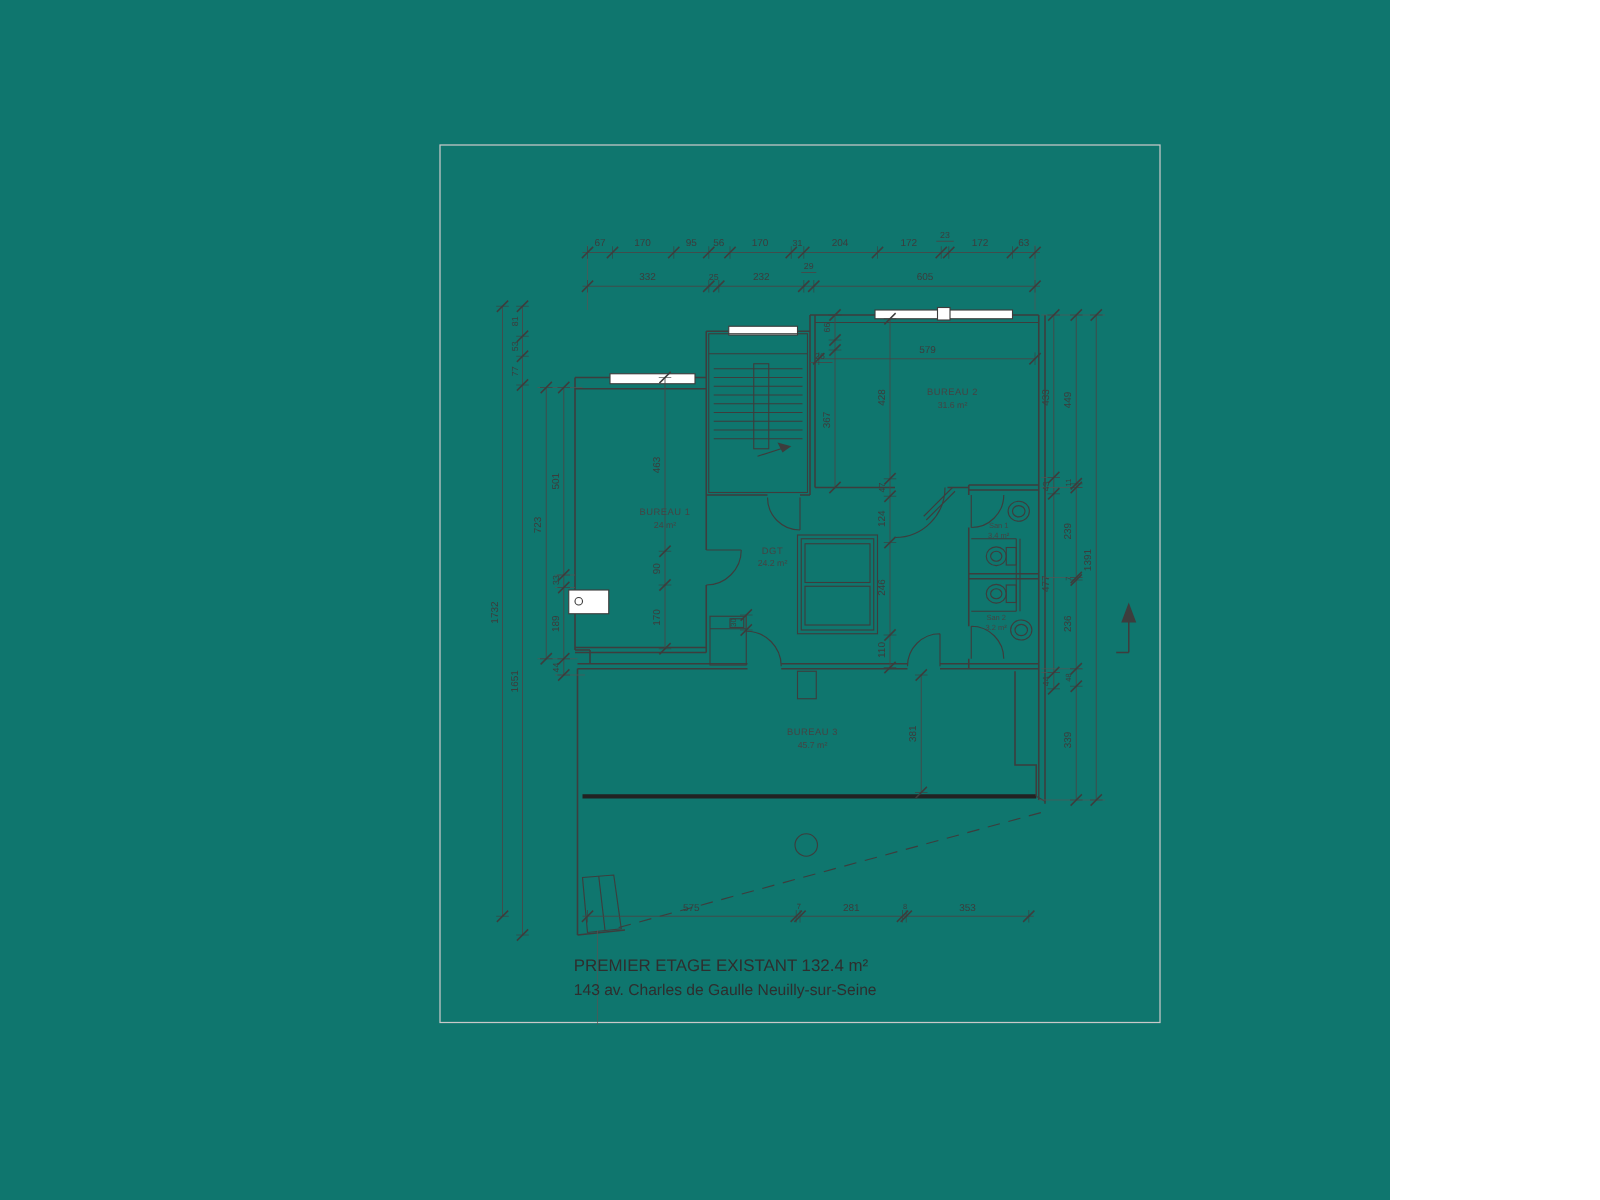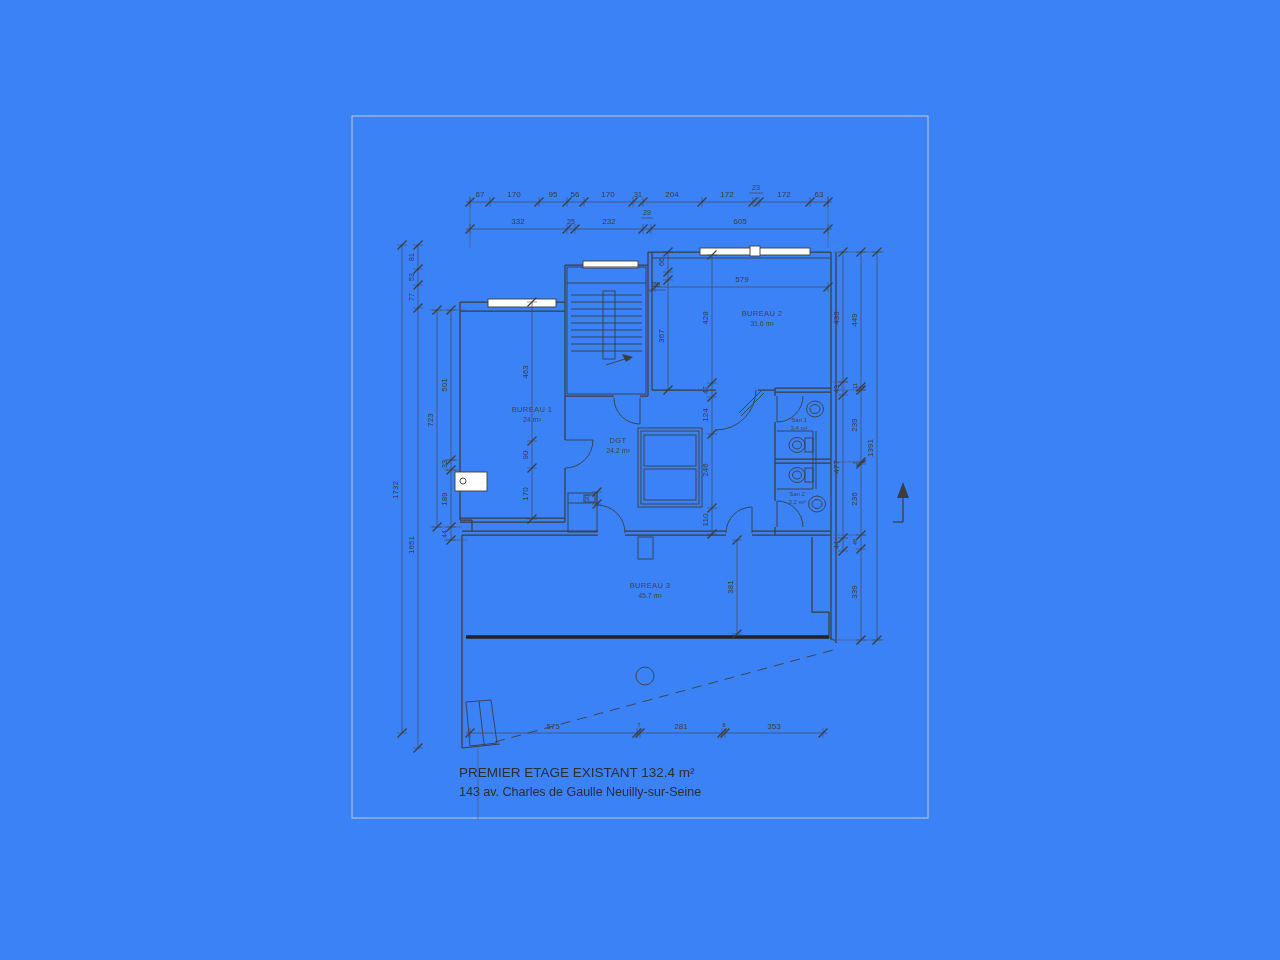--- a/index.html
+++ b/index.html
@@ -1,16 +1,16 @@
 <!DOCTYPE html>
 <html><head>
 <meta charset="utf-8">
 <style>
   html,body{margin:0;padding:0;background:#ffffff;}
-  .canvas{position:relative;width:1280px;height:960px;background:#3b82f6;overflow:hidden;
+  .canvas{position:relative;width:1112px;height:960px;background:#0f766e;overflow:hidden;
           font-family:"Liberation Sans", sans-serif;}
   svg{position:absolute;left:0;top:0;}
   svg line, svg path, svg rect, svg circle, svg ellipse, svg polyline{
     stroke:#3d3d3d; fill:none; stroke-width:0.9; stroke-linecap:butt;}
   .w{stroke-width:1.25;}
   .thin{stroke-width:0.55; stroke:#555;}
   .thick{stroke-width:3.4; stroke:#222;}
   .dash{stroke-dasharray:10 7; stroke-width:0.9;}
   .dimline{stroke-width:0.7; stroke:#474747;}
   .tks{stroke-width:1.15; stroke:#3d3d3d;}

